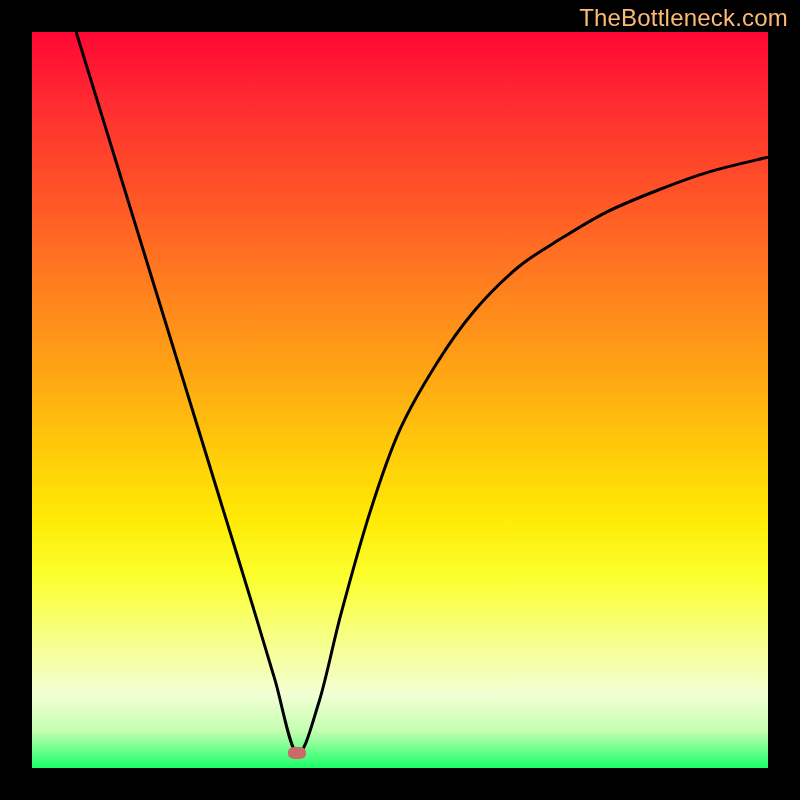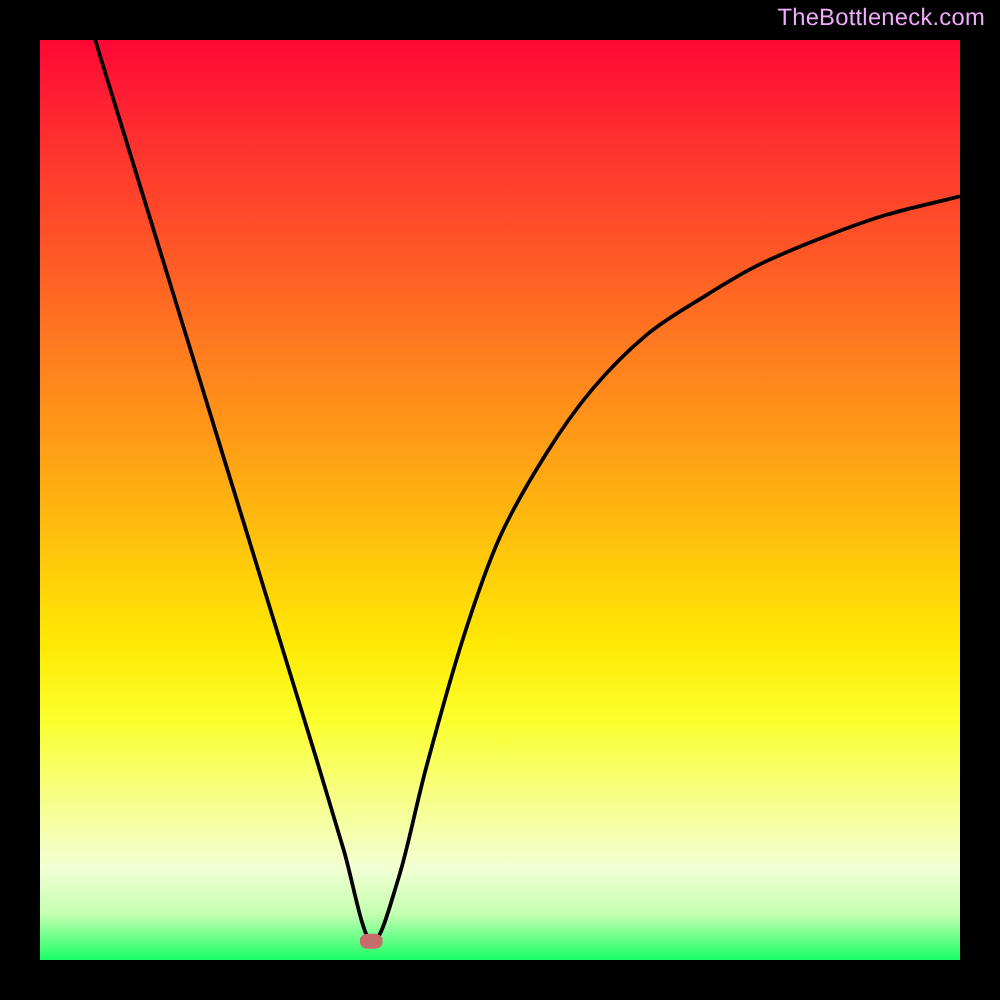--- a/index.html
+++ b/index.html
@@ -8,22 +8,22 @@
     position: relative;
     width: 800px;
     height: 800px;
     background: #000;
   }
   .watermark {
     position: absolute;
     top: 4px;
     right: 12px;
     font-family: Arial, Helvetica, sans-serif;
-    font-size: 19px;
-    color: #f0abfc;
+    font-size: 24px;
+    color: #fdba74;
     letter-spacing: 0.2px;
     user-select: none;
   }
   .plot-bg {
     position: absolute;
     left: 32px;
     top: 32px;
     width: 736px;
     height: 736px;
     background: linear-gradient(

